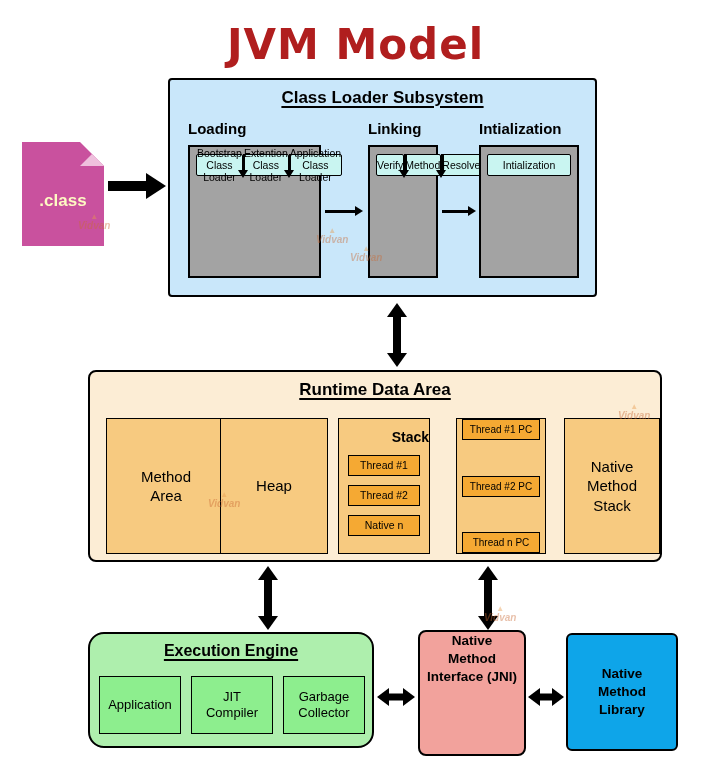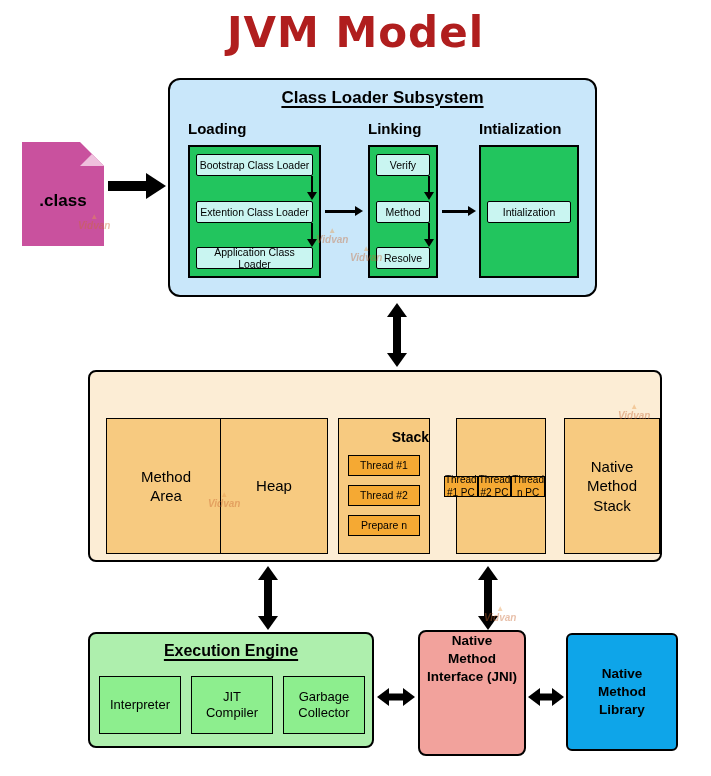--- a/index.html
+++ b/index.html
@@ -2,37 +2,37 @@
 <html><head>
 <meta charset="utf-8">
 <style>
   html,body{margin:0;padding:0;background:#fff;}
   #stage{
     position:relative;width:711px;height:776px;background:#fff;overflow:hidden;
     font-family:"Liberation Sans",sans-serif;color:#000;
   }
   
   .page-title{
-    position:absolute;left:0;top:8px;width:100%;text-align:center;
+    position:absolute;left:0;top:20px;width:100%;text-align:center;
     font-family:"DejaVu Sans",sans-serif;font-weight:800;font-size:42px;
     color:#B01E1E;letter-spacing:1px;
   }
   
   .section{position:absolute;border:2.5px solid #000;box-sizing:border-box;}
   .section-title{
     position:absolute;left:0;width:100%;text-align:center;font-weight:bold;
   }
   .u{text-decoration:underline;text-underline-offset:3px;text-decoration-thickness:2px;}
   
-  .cls-sub{left:168px;top:78px;width:429px;height:219px;background:#C9E7FA;border-radius:12px;}
+  .cls-sub{left:168px;top:78px;width:429px;height:219px;background:#C9E7FA;border-radius:4px;}
   .cls-title{top:8px;font-size:17px;}
   .col-head{position:absolute;top:40px;text-align:left;font-weight:bold;font-size:15px;}
   .teal-box{
-    position:absolute;top:65px;height:133px;background:#22c55e;border:2px solid #000;
-    box-sizing:border-box;display:flex;flex-direction:column;align-items:flex-end;
+    position:absolute;top:65px;height:133px;background:#a3a3a3;border:2px solid #000;
+    box-sizing:border-box;display:flex;flex-direction:row;align-items:flex-start;
     justify-content:space-between;padding:7px 6px;
   }
   .teal-item{
     background:#C9F5F1;border:1.5px solid #000;box-sizing:border-box;border-radius:2px;
     height:22px;display:flex;align-items:center;justify-content:center;
     font-size:10.5px;text-align:center;width:100%;
   }
   
   .arrow-down-sm{position:relative;width:2.5px;height:24px;}
   .arrow-down-sm::before{content:"";position:absolute;top:0;bottom:7px;left:0;width:2.5px;background:#000;}
@@ -58,40 +58,40 @@
   .dbl-h::after{content:"";position:absolute;right:0;top:50%;transform:translateY(-50%);
     border-top:9px solid transparent;border-bottom:9px solid transparent;border-left:12px solid #000;}
   
   .class-file{
     position:absolute;left:22px;top:142px;width:82px;height:104px;background:#C9519E;
     clip-path:polygon(0 0,calc(100% - 24px) 0,100% 24px,100% 100%,0 100%);
     display:flex;align-items:center;justify-content:center;
   }
   .class-file .fold{position:absolute;top:0;right:0;width:0;height:0;
     border-style:solid;border-width:0 0 24px 24px;border-color:transparent transparent #EFC0DD transparent;}
-  .class-file .lbl{color:#000000;font-weight:bold;font-size:17px;margin-top:14px;}
+  .class-file .lbl{color:#fef9c3;font-weight:bold;font-size:17px;margin-top:14px;}
   
   .runtime{left:88px;top:370px;width:574px;height:192px;background:#FCEDD5;border-radius:8px;}
   .runtime-title{top:8px;font-size:17px;}
   .rt-box{
     position:absolute;top:46px;height:136px;background:#F7CA80;border:1.5px solid #000;
     box-sizing:border-box;display:flex;align-items:center;justify-content:center;
     text-align:center;font-size:15px;line-height:1.3;
   }
   .rt-stack{display:block;padding-top:3px;}
   .stack-title{text-align:right;font-weight:bold;font-size:14px;margin-top:6px;}
   .thread{
     width:72px;height:21px;margin:9px auto 0;background:#F5A933;border:1.5px solid #000;
     box-sizing:border-box;display:flex;align-items:center;justify-content:center;
     font-size:10.5px;
   }
-  .rt-pc{display:flex;justify-content:flex-end;align-items:center;}
+  .rt-pc{display:flex;flex-direction:column;justify-content:space-between;align-items:center;}
   .rt-pc .thread{margin:0;width:78px;font-size:10px;}
   
-  .exec{left:88px;top:632px;width:286px;height:116px;background:#AEEFAD;border-radius:8px;}
+  .exec{left:88px;top:632px;width:286px;height:116px;background:#AEEFAD;border-radius:16px;}
   .exec-title{top:8px;font-size:16px;}
   .exec-row{position:absolute;left:9px;top:42px;display:flex;gap:10px;}
   .exec-box{
     width:82px;height:58px;background:#8DEE8E;border:1.5px solid #000;box-sizing:border-box;
     display:flex;align-items:center;justify-content:center;text-align:center;
     font-size:13px;line-height:1.25;padding:0 8px;
   }
   
   .jni{
     left:418px;top:630px;width:108px;height:126px;background:#F2A29C;border-radius:8px;
@@ -153,34 +153,37 @@
     <div class="teal-box" style="left:309px;width:100px;justify-content:center;">
       <div class="teal-item" style="width:84px;">Intialization</div>
     </div>
   </div>
 
   <div class="dbl-v" style="left:382px;top:303px;height:64px;">
     <div class="bar"></div>
   </div>
 
   <div class="section runtime">
+    <div class="section-title runtime-title">
+      <span class="u">Runtime Data Area</span>
+    </div>
 
     <div class="rt-box" style="left:16px;width:120px;">
       <span style="width:60px;">Method Area</span>
     </div>
 
     <div class="rt-box" style="left:130px;width:108px;">
       <span>Heap</span>
     </div>
 
     <div class="rt-box rt-stack" style="left:248px;width:92px;">
       <div class="stack-title">Stack</div>
       <div class="thread">Thread #1</div>
       <div class="thread">Thread #2</div>
-      <div class="thread">Prepare n</div>
+      <div class="thread">Native n</div>
     </div>
 
     <div class="rt-box rt-pc" style="left:366px;width:90px;">
       <div class="thread">Thread #1 PC</div>
       <div class="thread">Thread #2 PC</div>
       <div class="thread">Thread n PC</div>
     </div>
 
     <div class="rt-box" style="left:474px;width:96px;">
       <span style="width:64px;">Native Method Stack</span>
@@ -192,21 +195,21 @@
   </div>
   <div class="dbl-v" style="left:473px;top:566px;height:64px;">
     <div class="bar"></div>
   </div>
 
   <div class="section exec">
     <div class="section-title exec-title">
       <span class="u">Execution Engine</span>
     </div>
     <div class="exec-row">
-      <div class="exec-box">Interpreter</div>
+      <div class="exec-box">Application</div>
       <div class="exec-box">JIT Compiler</div>
       <div class="exec-box">Garbage Collector</div>
     </div>
   </div>
 
   <div class="dbl-h" style="left:377px;top:683px;width:38px;">
     <div class="bar"></div>
   </div>
 
   <div class="section jni">

